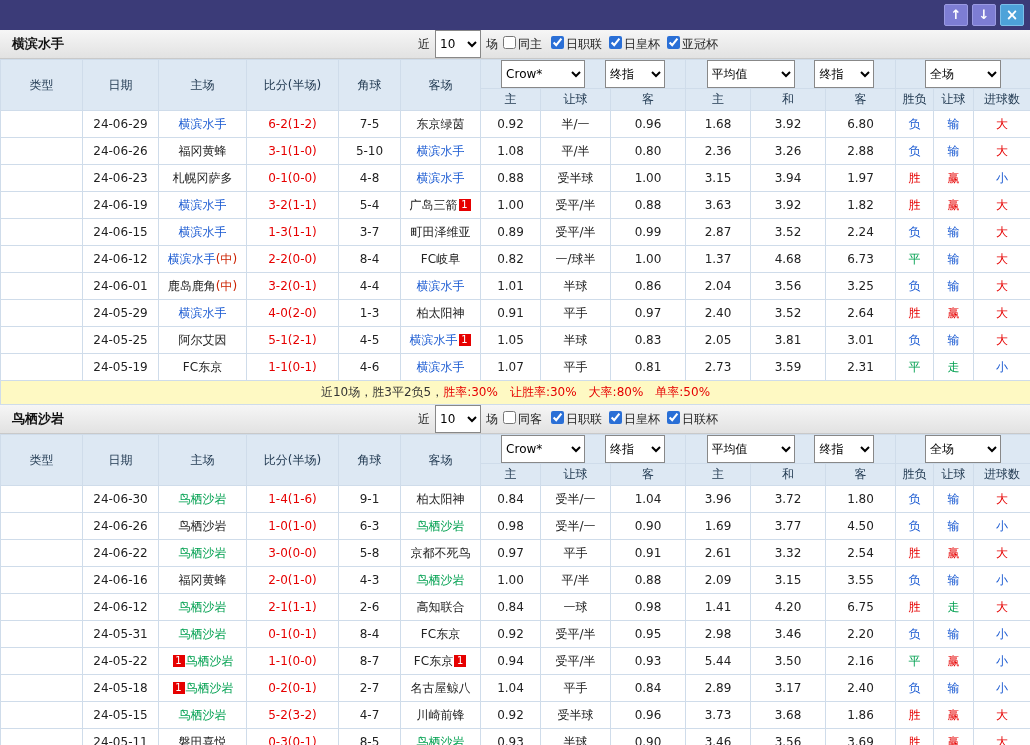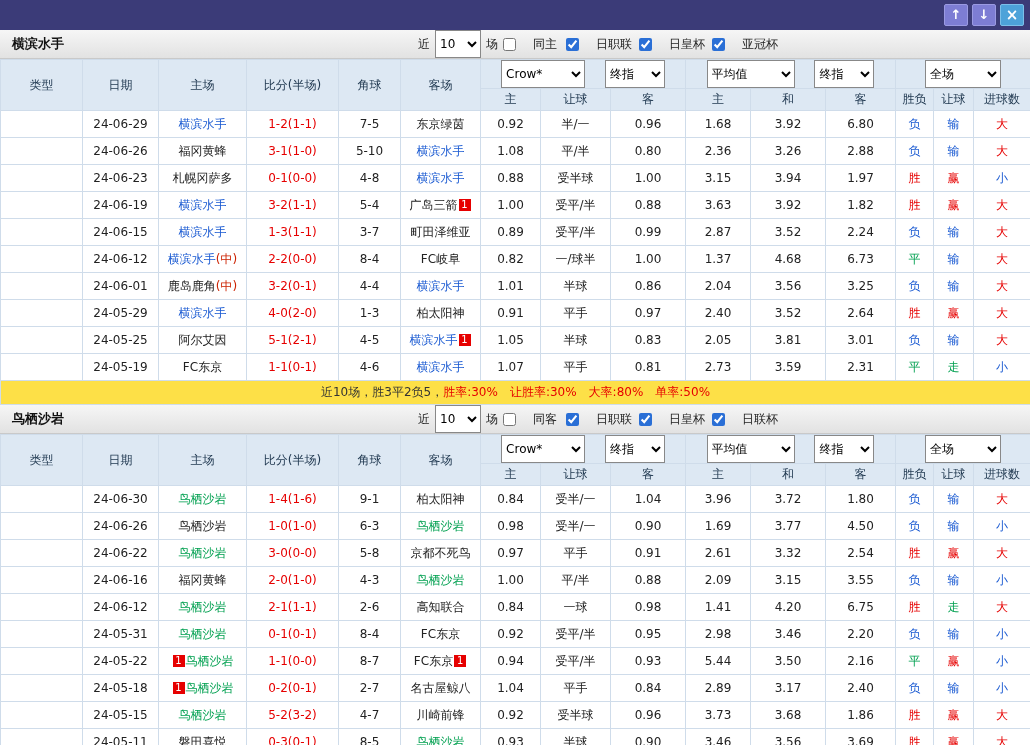--- a/index.html
+++ b/index.html
@@ -16,21 +16,21 @@
   .win-btns{position:absolute;right:6px;top:4px;display:flex;gap:4px}
   .wb{width:24px;height:22px;border:1px solid #9a9ae2;border-radius:2px;color:#fff;font-size:13px;font-weight:bold;
       line-height:20px;text-align:center;cursor:pointer;padding:0;background:#7d7dd4;font-family:inherit}
   .wb.close{background:#4da3d9;border-color:#7cc0e8;font-size:15px}
 
   
   .sec-header{height:28px;background:linear-gradient(#f6f6f6,#e2e2e2);border-bottom:1px solid #c9c9c9;
               position:relative;display:flex;align-items:center}
   .team-name{font-weight:bold;font-size:13px;margin-left:12px;color:#111}
   .filters{position:absolute;left:418px;display:flex;align-items:center;gap:5px}
-  .chk{display:inline-flex;align-items:center;gap:17px;cursor:pointer}
+  .chk{display:inline-flex;gap:2px;cursor:pointer}
   .chk input{width:13px;height:13px;accent-color:#2a6fd6;margin:0;cursor:pointer}
   .league-filters{display:inline-flex;gap:7px;margin-left:4px}
 
   
   .sel{height:28px;font-size:12px;font-family:inherit;border:1px solid #888;background:#fff;cursor:pointer;vertical-align:middle}
   .sel-count{width:46px}
   .sel-src{width:84px}.sel-fin{width:60px}.sel-src2{width:88px}.sel-scope{width:76px}
   .ddcell .sel{margin:0 8px}
 
   
@@ -42,21 +42,21 @@
   .grid tbody td{height:26px;background:#fff}
   td.type{color:#fff}
   .lg-jl{background:#00a84f}.lg-ek{background:#4e7d2a}.lg-acl{background:#0f8b8b}.lg-lc{background:#7d9b4e}
   td.score{color:#e60000;cursor:pointer}
   .tname{cursor:pointer}
   .tc-blue{color:#1a5ad2}.tc-green{color:#00a050}
   .neutral{color:#cc2200}
   .rc-win{color:#e60000}.rc-lose{color:#1a5ad2}.rc-draw{color:#00a050}
   .red-badge{display:inline-block;width:12px;height:12px;background:#e60000;color:#fff;font-size:10px;line-height:12px;
              text-align:center;margin:0 1px;vertical-align:1px}
-  td.summary{height:23px;background:#fde047;color:#333}
+  td.summary{height:23px;background:#fef9c3;color:#333}
   .summary .stats{color:#e60000;white-space:pre}
 </style>
 </head>
 <body>
 
 <header class="topbar">
   <div class="win-btns">
     <button class="wb"><span>↑</span></button>
     <button class="wb"><span>↓</span></button>
     <button class="wb close"><span>×</span></button>
@@ -140,21 +140,21 @@
         <th>胜负</th>
         <th>让球</th>
         <th>进球数</th>
       </tr>
     </thead>
     <tbody>
   <tr class="data-row">
     <td class="type lg-jl">日职联</td>
     <td>24-06-29</td>
     <td class="teamcell"><span class="tname tc-blue">横滨水手</span></td>
-    <td class="score">1-2(1-1)</td>
+    <td class="score">6-2(1-2)</td>
     <td>7-5</td>
     <td class="teamcell"><span class="tname">东京绿茵</span></td>
     <td>0.92</td>
     <td>半/一</td>
     <td>0.96</td>
     <td>1.68</td>
     <td>3.92</td>
     <td>6.80</td>
     <td class="rc-lose">负</td>
     <td class="rc-lose">输</td>

